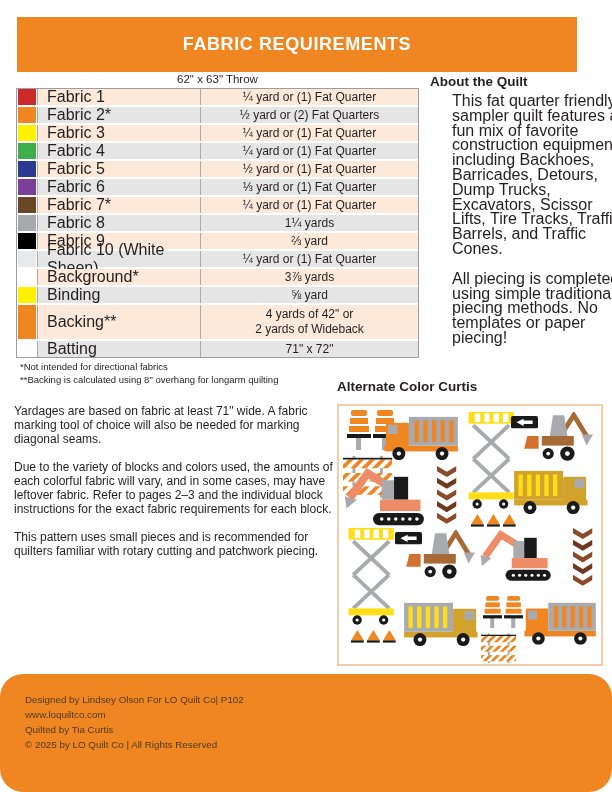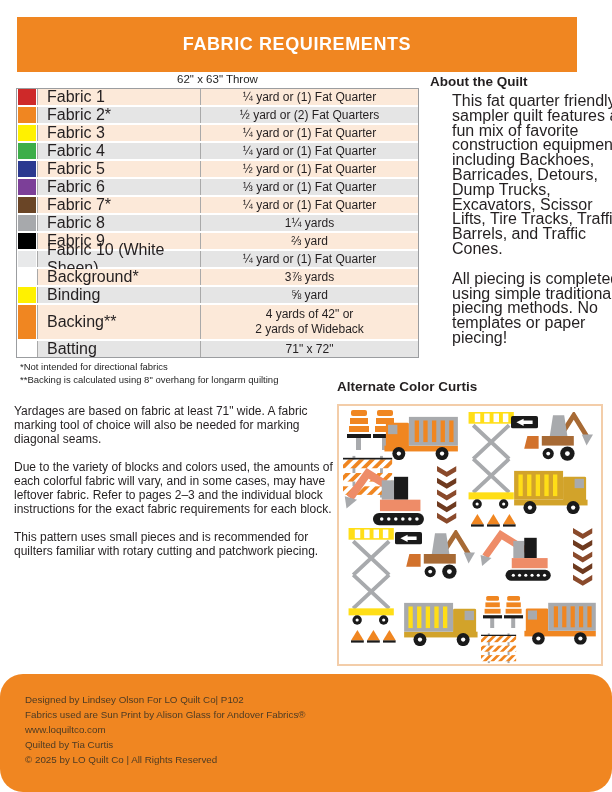--- a/index.html
+++ b/index.html
@@ -329,18 +329,17 @@
   </g>
   <g style="--c1:#F08621;--c2:#A8AAAD;--c3:#F08621">
     <use href="#st" transform="translate(184,194) scale(0.7)"></use>
   </g>
 </svg>
 </div>
 
 <div class="footer">
   <div class="footer-text">
       <div class="fline">Designed by Lindsey Olson For LO Quilt Co| P102</div>
-      <div class="fline">Fabrics used are Sun Print by Alison Glass for Andover Fabrics®</div>
       <div class="fline">www.loquiltco.com</div>
       <div class="fline">Quilted by Tia Curtis</div>
       <div class="fline">© 2025 by LO Quilt Co | All Rights Reserved</div>
     </div>
 </div>
 
 </body></html>

